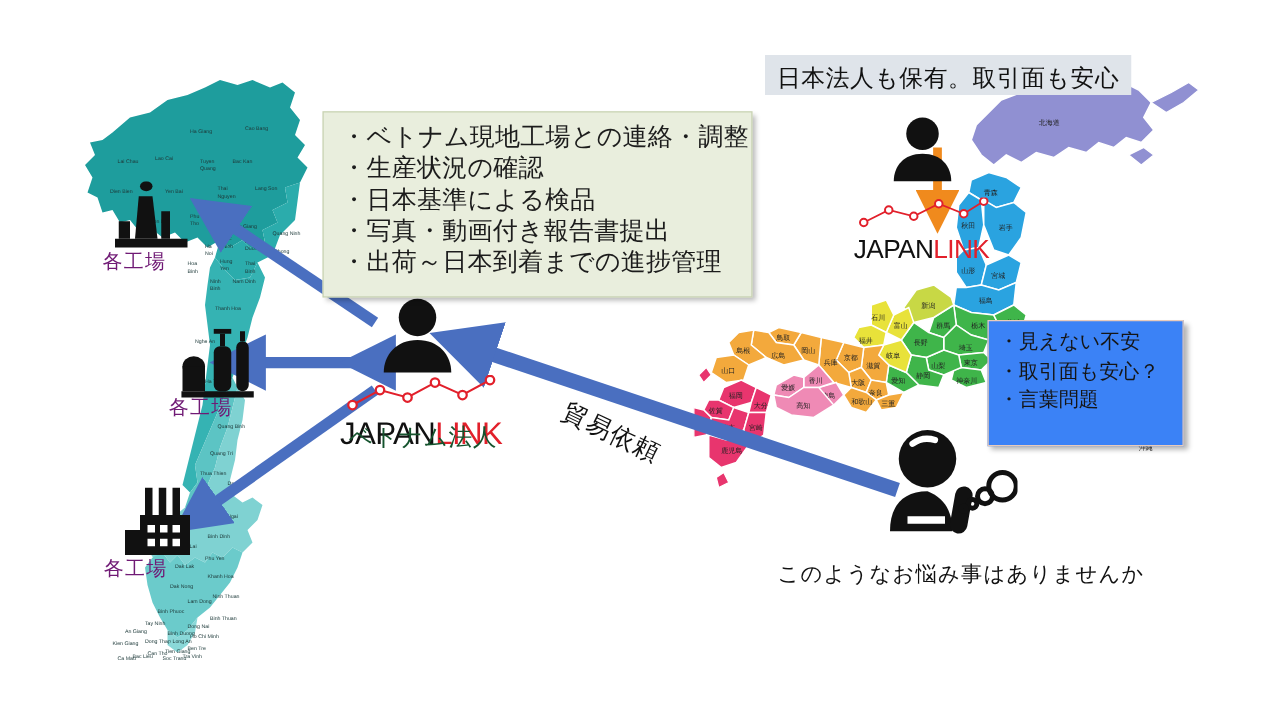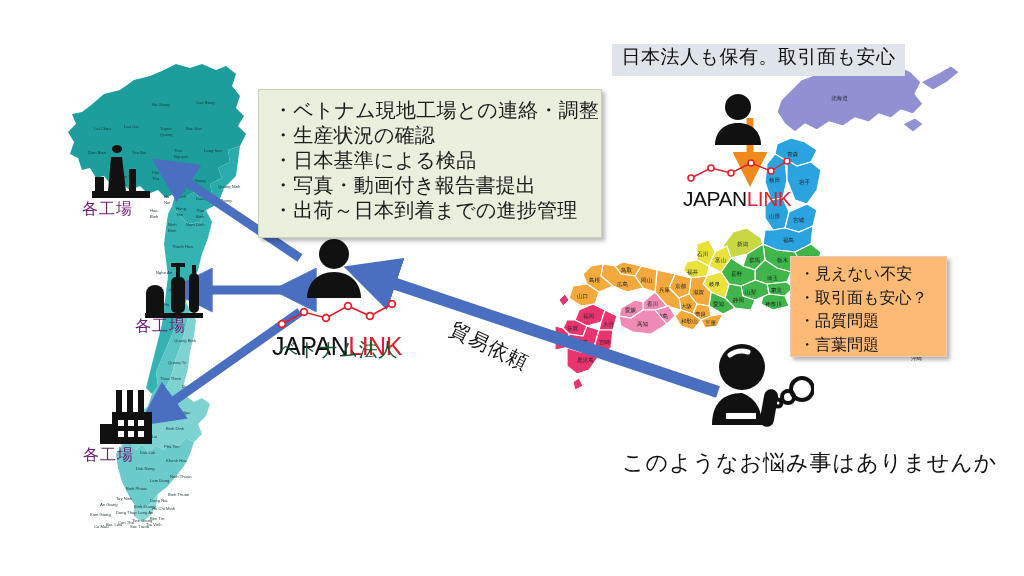--- a/index.html
+++ b/index.html
@@ -19,36 +19,36 @@
     left:258px;top:89px;width:344px;height:149px;
     background:#e9eedd;border:1px solid #c9d3b4;
     box-shadow:3px 3px 4px rgba(0,0,0,.28);
     padding:8px 12px 6px 14px;
   }
   #tasks-box .line{
     font-size:20px;line-height:25px;color:#1c1c1c;white-space:nowrap;letter-spacing:.2px;
   }
   #worries-box{
     left:790px;top:256px;width:157px;height:101px;
-    background:#fdba74;border:1px solid #e8cbbb;
+    background:#3b82f6;border:1px solid #e8cbbb;
     box-shadow:3px 3px 4px rgba(0,0,0,.3);
     padding:5px 6px 4px 8px;
   }
   #worries-box .line{
     font-size:16px;line-height:23.5px;color:#151515;white-space:nowrap;
   }
   #top-banner{
     left:612px;top:44px;width:293px;height:32px;
-    background:#dfe4ea;display:flex;align-items:flex-start;justify-content:center;
+    background:#dfe4ea;display:flex;align-items:flex-end;justify-content:center;
   }
   #top-banner span{font-size:19px;color:#111;letter-spacing:.5px;}
 
   #bottom-question{
     position:absolute;left:622px;top:448px;width:350px;
-    font-size:22px;color:#111;letter-spacing:1px;white-space:nowrap;
+    font-size:17px;color:#111;letter-spacing:1px;white-space:nowrap;
   }
 
   
   .factory-label{
     position:absolute;font-size:16px;color:#701a75;letter-spacing:1px;white-space:nowrap;
   }
   #fl1{left:82px;top:199px;}
   #fl2{left:135px;top:316px;}
   #fl3{left:83px;top:445px;}
 
@@ -431,21 +431,20 @@
     <div class="line">・ベトナム現地工場との連絡・調整</div>
     <div class="line">・生産状況の確認</div>
     <div class="line">・日本基準による検品</div>
     <div class="line">・写真・動画付き報告書提出</div>
     <div class="line">・出荷～日本到着までの進捗管理</div>
   </div>
 
   <div class="callout" id="worries-box">
     <div class="line">・見えない不安</div>
     <div class="line">・取引面も安心？</div>
-    <div class="line">・品質問題</div>
     <div class="line">・言葉問題</div>
   </div>
 
   <div class="callout" id="top-banner">
     <span>日本法人も保有。取引面も安心</span>
   </div>
 
   <div id="bottom-question">このようなお悩み事はありませんか</div>
 
 </div>

